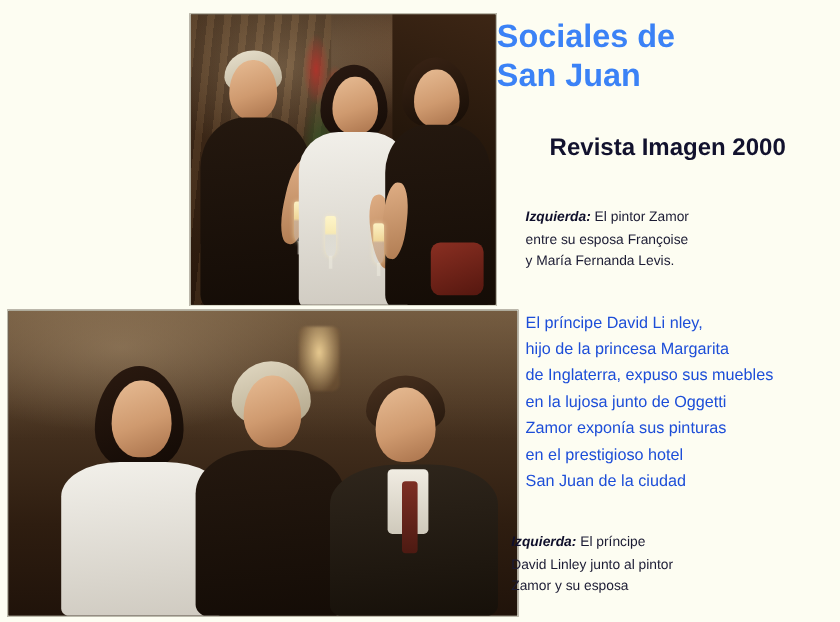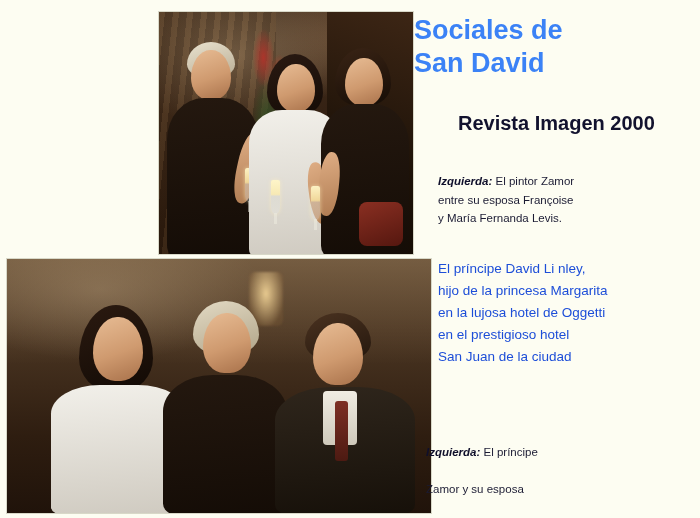--- a/index.html
+++ b/index.html
@@ -256,38 +256,40 @@
       <div class="hair" style="left:298px; top:54px; width:66px; height:48px; background:linear-gradient(160deg,#4a3220,#24170d);"></div>
       <div class="head" style="left:306px; top:64px; width:50px; height:62px;"></div>
       <div class="body-dark" style="left:268px; top:128px; width:140px; height:128px; background:linear-gradient(175deg,#2f261c,#161009);"></div>
       <div style="position:absolute; left:316px; top:132px; width:34px; height:54px; background:linear-gradient(180deg,#f0ece2,#cfc9bb); border-radius:4px;"></div>
       <div style="position:absolute; left:328px; top:142px; width:13px; height:60px; background:linear-gradient(180deg,#7d2f24,#4d1a12); border-radius:3px;"></div>
     </div>
   </div>
 
   <div class="title">
     <span class="nowrap-line">Sociales de</span>
-    <span class="nowrap-line">San David</span>
+    <span class="nowrap-line">San Juan</span>
   </div>
 
   <div class="subtitle">Revista Imagen 2000</div>
 
   <div class="caption-one">
     <span class="lead">Izquierda:</span><span> El pintor Zamor</span><br>
     <span>entre su esposa Françoise</span><br>
     <span>y María Fernanda Levis.</span>
   </div>
 
   <div class="body-text">
     <span class="nowrap-line">El príncipe David Li nley,</span>
     <span class="nowrap-line">hijo de la princesa Margarita</span>
-    <span class="nowrap-line">en la lujosa hotel de Oggetti</span>
+    <span class="nowrap-line">de Inglaterra, expuso sus muebles</span>
+    <span class="nowrap-line">en la lujosa junto de Oggetti</span>
+    <span class="nowrap-line">Zamor exponía sus pinturas</span>
     <span class="nowrap-line">en el prestigioso hotel</span>
     <span class="nowrap-line">San Juan de la ciudad</span>
   </div>
 
   <div class="caption-two">
     <span class="lead">Izquierda:</span><span> El príncipe</span><br>
-    <br>
+    <span>David Linley junto al pintor</span><br>
     <span>Zamor y su esposa</span>
   </div>
 
 </div>
 
 </body></html>

